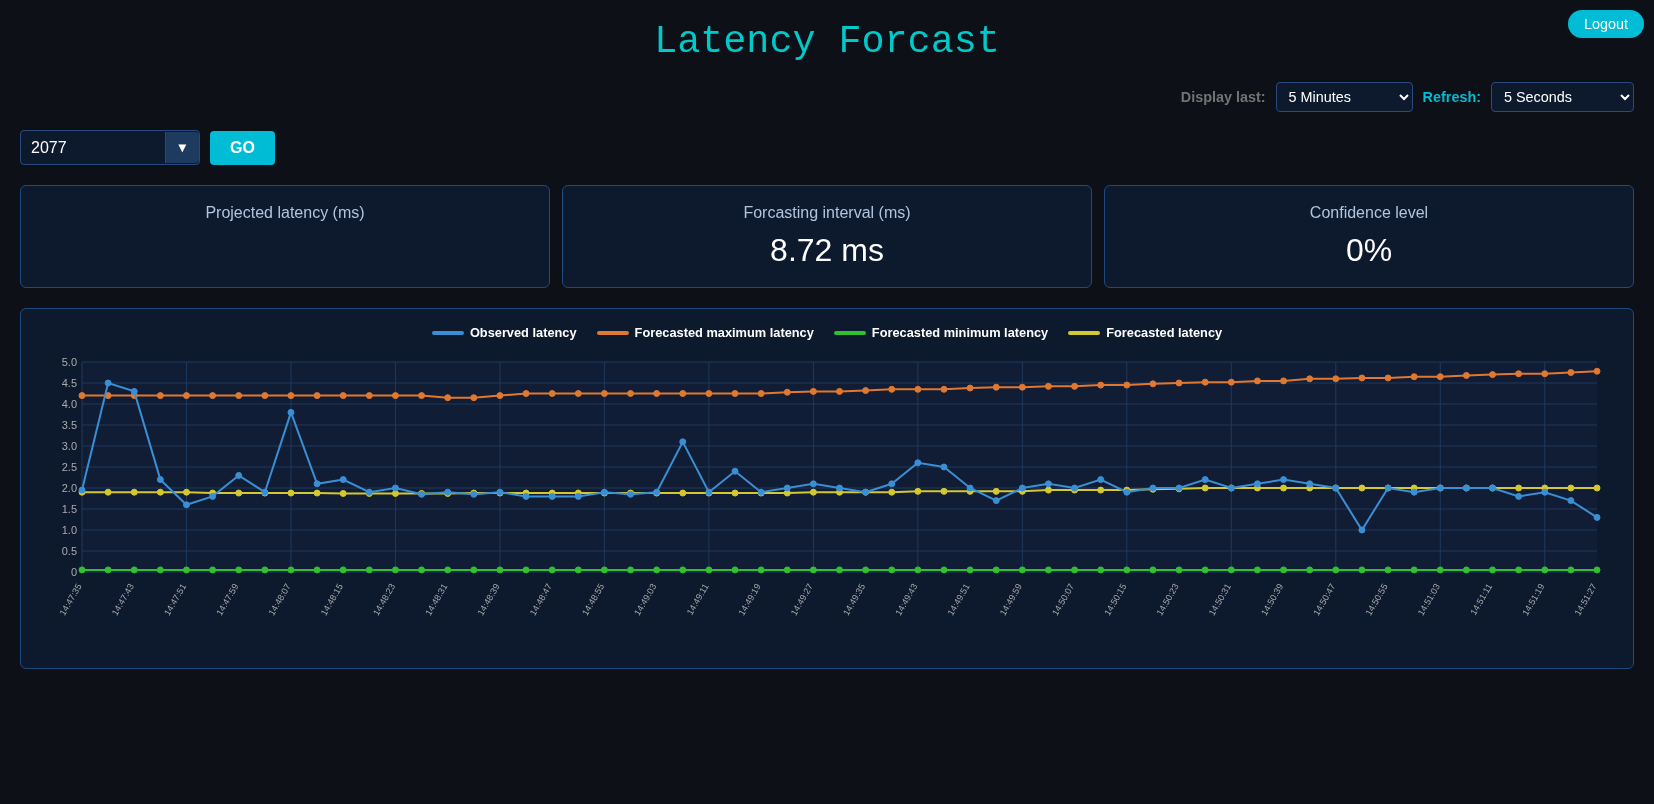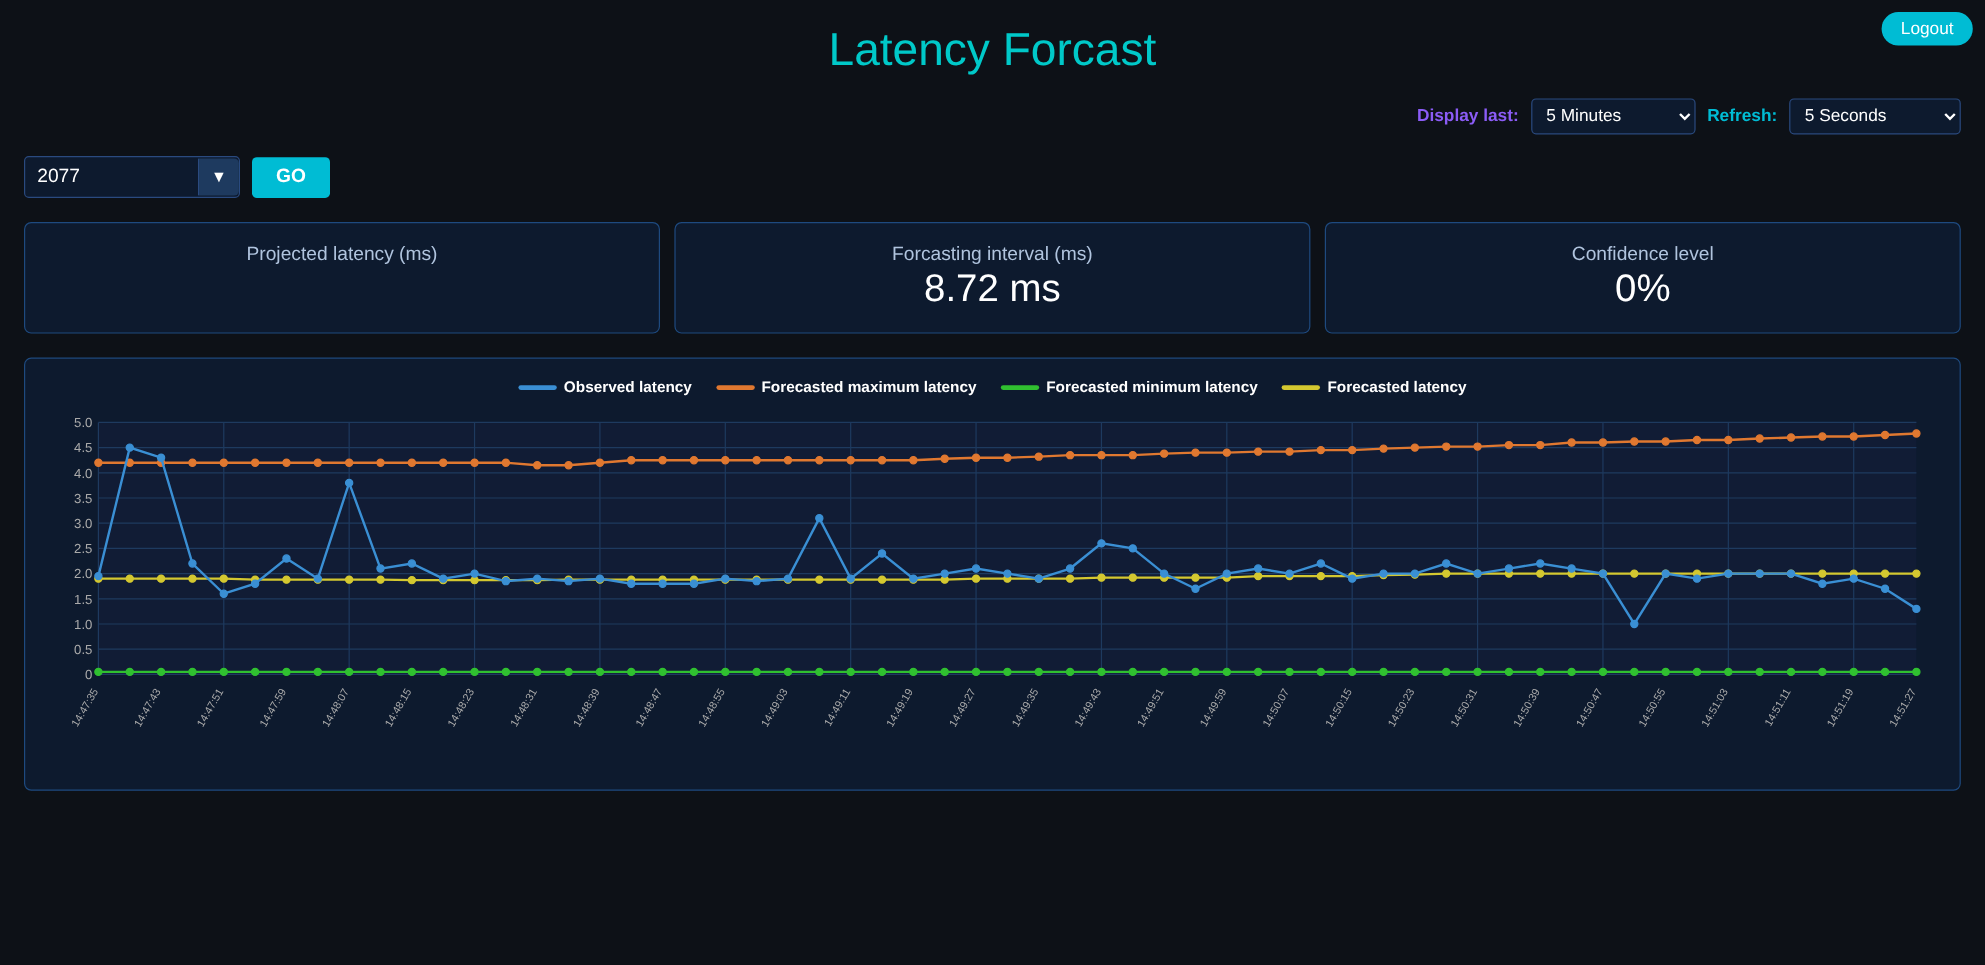--- a/index.html
+++ b/index.html
@@ -6,20 +6,21 @@
     body {
       background: #0d1117;
       color: #fff;
       font-family: Arial, sans-serif;
       min-height: 804px;
       overflow-x: hidden;
     }
     .header {
       text-align: center;
       padding: 20px 0 10px;
+      font-family: Liberation Mono, monospace;
     }
     .header h1 {
       color: #00c9c9;
       font-size: 2.4em;
       font-weight: 300;
     }
     .top-right {
       position: absolute;
       top: 10px;
       right: 10px;
@@ -37,21 +38,21 @@
       font-size: 0.9em;
     }
     .controls-row {
       display: flex;
       align-items: center;
       justify-content: flex-end;
       padding: 8px 20px;
       gap: 10px;
     }
     .display-last-label {
-      color: #8b5cf6;
+      color: #737373;
       font-weight: bold;
       font-size: 0.9em;
     }
     .refresh-label {
       color: #00bcd4;
       font-weight: bold;
       font-size: 0.9em;
     }
     .controls-row select {
       background: #0d1a2e;
@@ -118,20 +119,21 @@
       flex: 1;
       background: #0d1a2e;
       border: 1px solid #1e4a7f;
       border-radius: 6px;
       padding: 18px 20px;
       text-align: center;
     }
     .metric-card .metric-title {
       color: #b0c4de;
       font-size: 1em;
+      margin-bottom: 10px;
     }
     .metric-card .metric-value {
       color: #fff;
       font-size: 2em;
       font-weight: 300;
     }
     .chart-section {
       margin: 10px 20px;
       background: #0d1a2e;
       border: 1px solid #1e4a7f;

